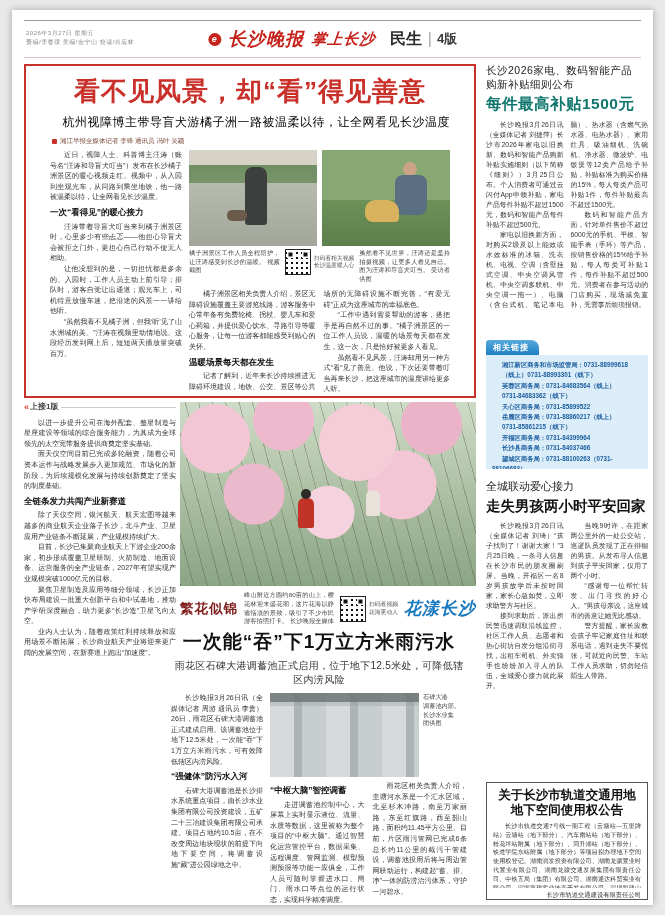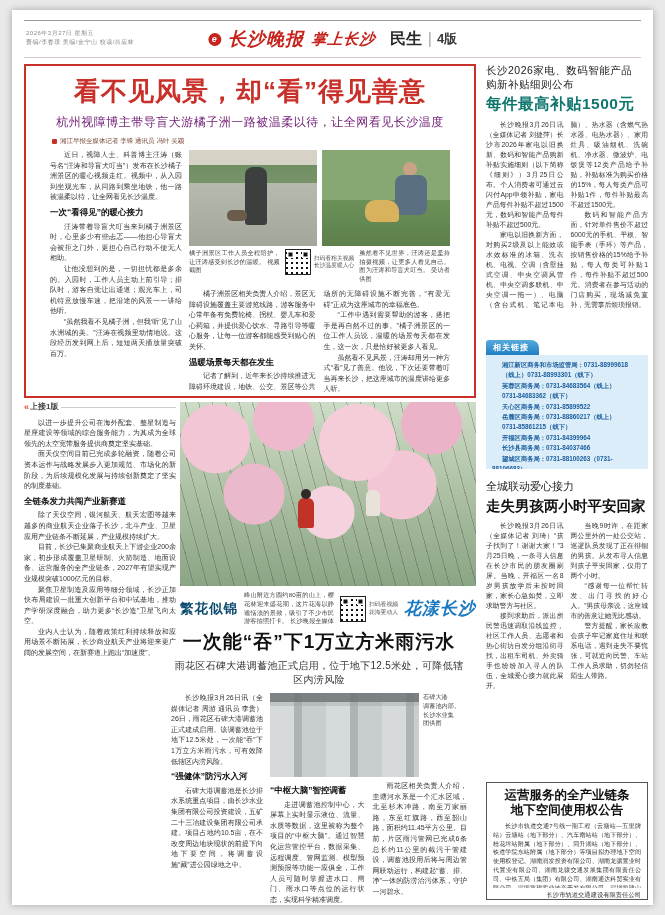--- a/index.html
+++ b/index.html
@@ -17,21 +17,21 @@
   .mh-section{font-size:16px;font-weight:900;color:#2a2a2a;margin-left:8px;}
   .vdiv{width:1px;height:15px;background:#8a8a8a;display:inline-block;}
   .mh-pageno{font-size:13px;font-weight:bold;color:#3a3a3a;}
   p{margin:0 0 3px 0;}
   .bodytxt{font-size:7px;line-height:10.6px;text-align:justify;color:#333;}
   .bodytxt p{text-indent:14px;margin:0;}
   .colsub{font-size:8.5px;font-weight:700;color:#111;text-align:left;margin:4px 0;text-indent:0;}
   
   .lead-box{position:absolute;left:12px;top:54px;width:452px;height:334px;border:2px solid #c9302a;box-sizing:border-box;padding:6px 24px;overflow:hidden;background:#fff;}
   .lead-hl{font-size:26px;font-weight:900;color:#c9302a;text-align:center;letter-spacing:1px;margin-top:2px;}
-  .lead-sub{font-size:12px;color:#701a75;text-align:center;margin-top:5px;letter-spacing:.5px;}
+  .lead-sub{font-size:12px;color:#000000;text-align:right;margin-top:5px;letter-spacing:.5px;}
   .lead-byline{font-size:6.5px;color:#7a4a3a;margin:6px 0 4px 2px;display:flex;align-items:center;gap:3px;}
   .reddot{width:5px;height:5px;background:#c9302a;border-radius:1px;display:inline-block;}
   .lead-body{display:flex;gap:7px;height:246px;overflow:hidden;}
   .lead-colL{width:132px;flex:none;overflow:hidden;}
   .lead-colR{flex:1;display:flex;flex-direction:column;overflow:hidden;}
   .lead-photos{display:flex;gap:5px;height:96px;}
   .photo{position:relative;overflow:hidden;flex:1;}
   .photo-street{background:linear-gradient(180deg,#d7d2c6 0%,#d7d2c6 16%,#6f8f63 16%,#79936a 34%,#b7bbae 34%,#a3a79b 100%);}
   .fig-person{position:absolute;left:44%;top:18%;width:22px;height:58px;background:#3c3f3e;border-radius:8px 8px 3px 3px;}
   .fig-dog1{position:absolute;left:30%;top:62%;width:20px;height:11px;background:#6b5b4a;border-radius:5px;}
@@ -78,21 +78,21 @@
       radial-gradient(circle at 85% 12%,#eab3c7 0 30px,transparent 31px),
       radial-gradient(circle at 75% 45%,#f2c6d5 0 34px,transparent 35px),
       radial-gradient(circle at 25% 50%,#eab9cb 0 30px,transparent 31px),
       radial-gradient(circle at 50% 60%,#f5d3de 0 26px,transparent 27px),
       repeating-linear-gradient(75deg,rgba(70,60,55,.30) 0 1px,transparent 1px 13px),
       linear-gradient(180deg,#cddcc6 0%,#a9bda0 55%,#8aa584 100%);}
   .fig-red{position:absolute;left:40%;top:52%;width:16px;height:30px;background:#c23327;border-radius:6px 6px 2px 2px;}
   .fig-red::before{content:"";position:absolute;left:3px;top:-9px;width:10px;height:10px;border-radius:50%;background:#2e2a28;}
   .fig-grey{position:absolute;left:63%;top:48%;width:14px;height:26px;background:#e8e2da;border-radius:6px 6px 2px 2px;}
   .flower-cap{position:absolute;left:168px;top:581px;width:296px;height:35px;display:flex;align-items:center;gap:6px;overflow:hidden;}
-  .flower-title{font-size:13.5px;font-weight:900;color:#0c4a6e;flex:none;letter-spacing:1px;}
+  .flower-title{font-size:13.5px;font-weight:900;color:#7f1d1d;flex:none;letter-spacing:1px;}
   .flower-text{font-size:6.2px;line-height:8.6px;color:#444;text-align:justify;flex:1;}
   .flower-logo{font-family:"DejaVu Serif","Liberation Serif",serif;font-style:italic;font-weight:900;font-size:17px;color:#1979c0;flex:none;letter-spacing:1px;}
   
   .pool{position:absolute;left:159px;top:619px;width:296px;height:276px;overflow:hidden;}
   .pool-hl{font-size:19px;font-weight:900;text-align:center;color:#111;letter-spacing:1px;}
   .pool-sub{font-size:10px;color:#333;text-align:center;margin-top:4px;letter-spacing:.3px;}
   .pool-body{display:flex;gap:7px;margin-top:6px;height:228px;overflow:hidden;}
   .pool-colL{width:92px;flex:none;overflow:hidden;}
   .pool-colR{flex:1;display:flex;flex-direction:column;overflow:hidden;}
   .pool-photo-row{display:flex;gap:4px;height:84px;}
@@ -206,21 +206,21 @@
     <div class="r-body2 bodytxt">
       <p>长沙晚报3月26日讯（全媒体记者 刘琦）“孩子找到了！谢谢大家！”3月25日晚，一条寻人信息在长沙市民的朋友圈刷屏。当晚，开福区一名8岁男孩放学后未按时回家，家长心急如焚，立即求助警方与社区。</p>
       <p>接到求助后，派出所民警迅速调取沿线监控，社区工作人员、志愿者和热心街坊自发分组沿街寻找，出租车司机、外卖骑手也纷纷加入寻人的队伍，全城爱心接力就此展开。</p>
       <p>当晚9时许，在距家两公里外的一处公交站，巡逻队员发现了正在徘徊的男孩。从发布寻人信息到孩子平安回家，仅用了两个小时。</p>
       <p>“感谢每一位帮忙转发、出门寻找的好心人。”男孩母亲说，这座城市的善意让她无比感动。</p>
       <p>警方提醒，家长应教会孩子牢记家庭住址和联系电话，遇到走失不要慌张，可就近向民警、车站工作人员求助，切勿轻信陌生人带路。</p>
     </div>
 
     <div class="notice">
       <div class="notice-hl">
-        <div>运营服务的全产业链条</div>
+        <div>关于长沙市轨道交通用地</div>
         <div>地下空间使用权公告</div>
       </div>
       <div class="notice-body">
         <p>长沙市轨道交通7号线一期工程（云塘站—五里牌站）云塘站（地下部分）、汽车南站站（地下部分）、桂花坪站附属（地下部分）、同升湖站（地下部分）、铁道学院东站附属（地下部分）等项目拟办理地下空间使用权登记。湖南润发投资有限公司、湖南龙骧置业时代置业有限公司、湖南龙骧交通发展集团有限责任公司、中铁五局（集团）有限公司、湖南通达科贸实业有限公司、深圳翼建实业地产开发有限公司、深圳凯建山河置业有限公司，凡对上述地块享有异议的单位和个人，请于本公告发布之日起向我司提出书面申述，逾期将依法办理登记手续。</p>
 
       </div>
       <div class="notice-sign">
         <div>长沙市轨道交通建设有限责任公司</div>
         <div>2026年3月27日</div>
       </div>

